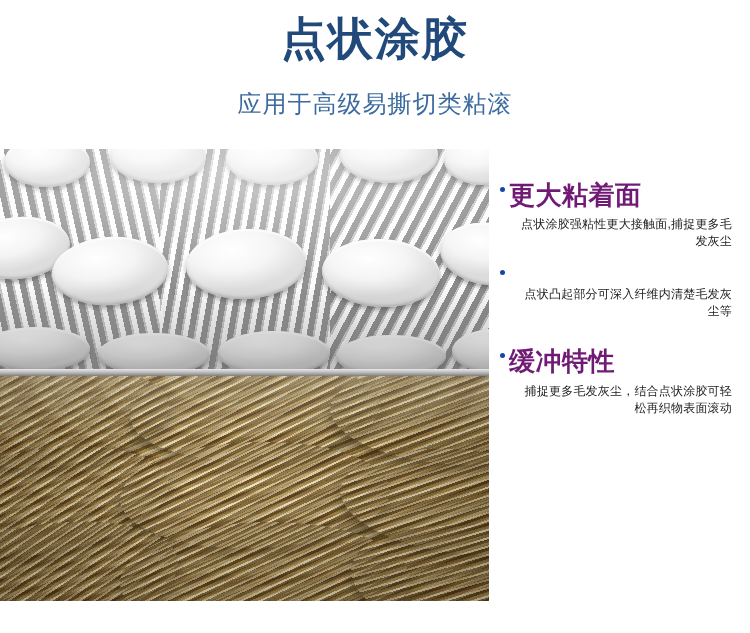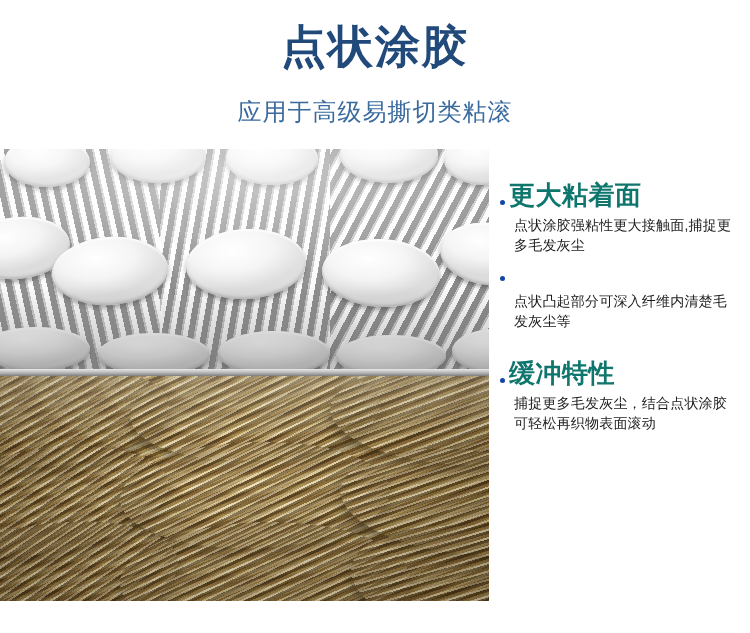--- a/index.html
+++ b/index.html
@@ -21,21 +21,21 @@
   }
 
   
   .header {
     position: absolute;
     top: 0;
     left: 0;
     width: 750px;
     height: 148px;
     text-align: center;
-    padding-top: 20px;
+    padding-top: 12px;
   }
 
   .main-title {
     font-size: 45px;
     font-weight: 700;
     letter-spacing: 2px;
     color: #214a7b;
     line-height: 1.22;
     white-space: nowrap;
   }
@@ -204,22 +204,22 @@
     left: 500px;
     top: 180px;
     width: 250px;
   }
 
   .feature { margin-bottom: 26px; }
   .feature:last-child { margin-bottom: 0; }
 
   .feature-heading {
     display: flex;
-    align-items: flex-end;
-    color: #0f766e;
+    align-items: center;
+    color: #701a75;
     font-size: 26px;
     font-weight: 700;
     letter-spacing: 0.5px;
     line-height: 1.2;
     white-space: nowrap;
   }
 
   .bullet-dot {
     display: inline-block;
     width: 5px;
@@ -229,24 +229,25 @@
     margin-right: 4px;
     position: relative;
     top: -6px;
     flex: 0 0 auto;
   }
 
   .feature-body {
     margin-top: 5px;
     padding-left: 14px;
     color: #1c1c1c;
-    font-size: 14px;
+    font-size: 12px;
     line-height: 1.42;
     letter-spacing: 0.2px;
     max-width: 232px;
+    text-align: right;
   }
 </style>
 </head>
 <body>
 
 <div class="page">
 
   <div class="header">
     <div class="main-title">点状涂胶</div>
     <div class="sub-title">应用于高级易撕切类粘滚</div>

